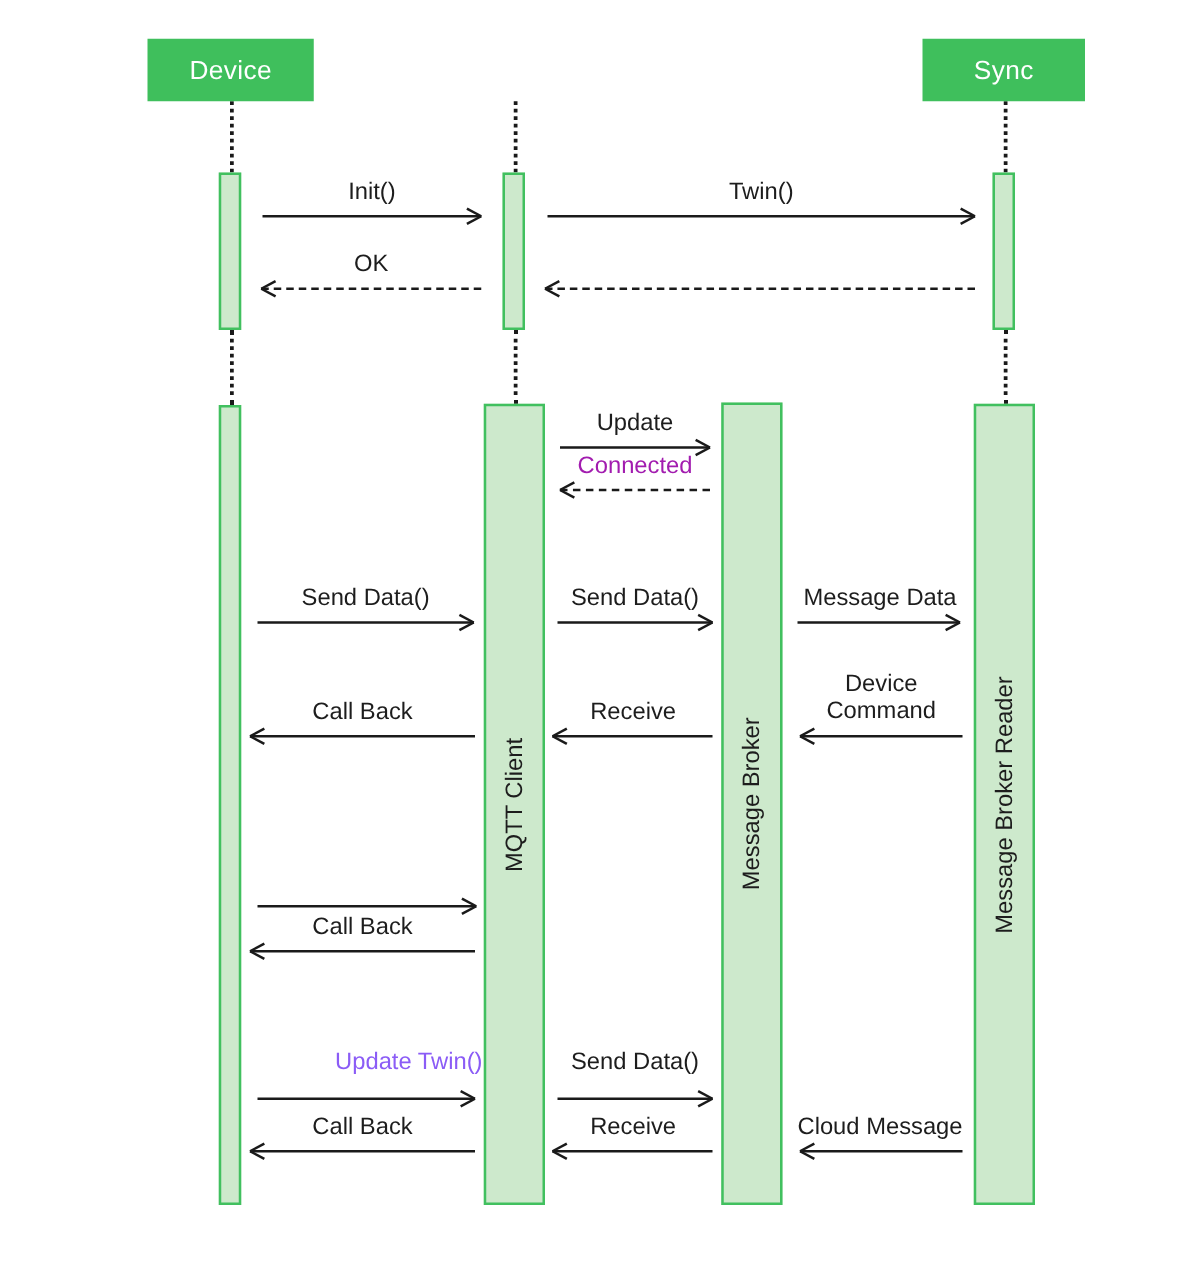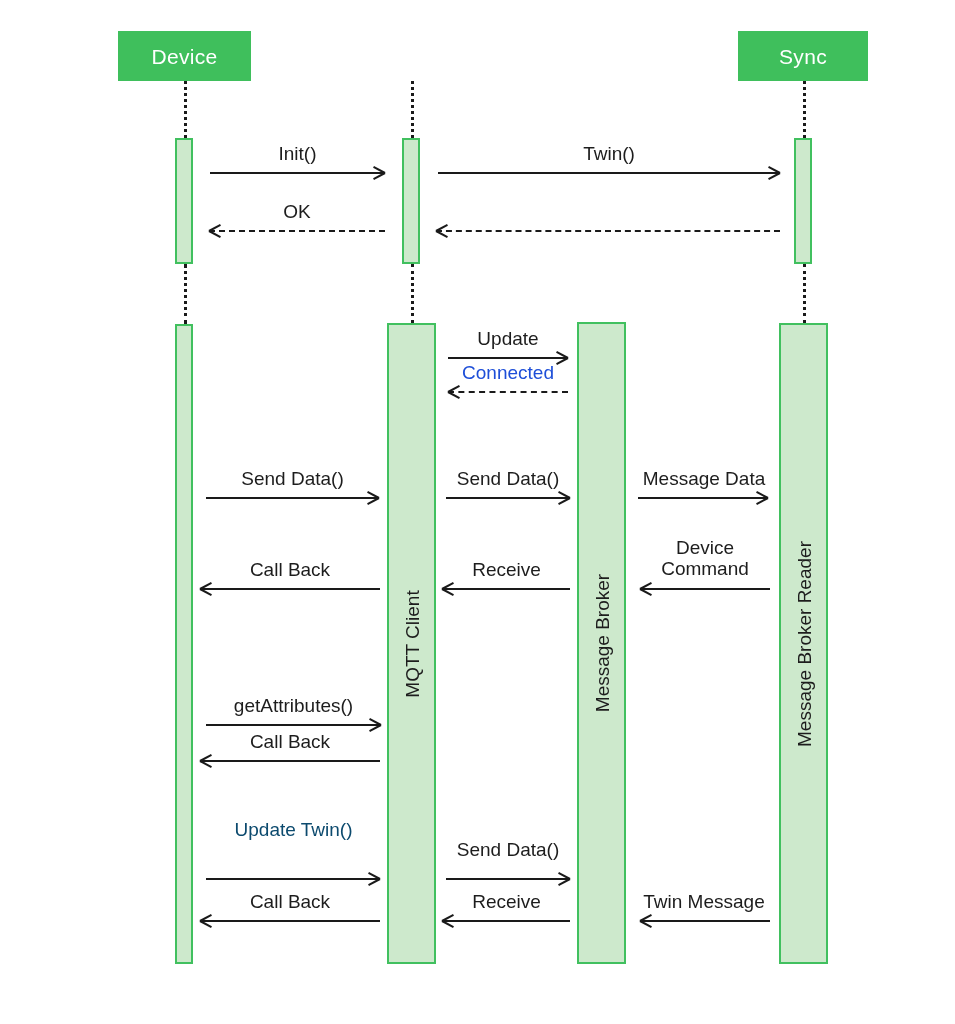--- a/index.html
+++ b/index.html
@@ -144,21 +144,21 @@
     <div class="msg-line dashed" style="left: 181px; top: 230px; width: 176px; border-top-color: rgb(26, 26, 26);"></div>
     <div class="arrowhead open-left" style="left: 181px; top: 230px; width: 13px;"></div>
     <div class="msg-label" style="left: 181px; top: 201px; width: 176px; color: rgb(29, 29, 29);">OK</div>
     <div class="msg-line dashed" style="left: 408px; top: 230px; width: 344px; border-top-color: rgb(26, 26, 26);"></div>
     <div class="arrowhead open-left" style="left: 408px; top: 230px; width: 13px;"></div>
     <div class="msg-line" style="left: 420px; top: 357px; width: 120px; border-top-color: rgb(26, 26, 26);"></div>
     <div class="arrowhead open-right" style="left: 527px; top: 357px; width: 13px;"></div>
     <div class="msg-label" style="left: 415px; top: 328px; width: 130px; color: rgb(29, 29, 29);">Update</div>
     <div class="msg-line dashed" style="left: 420px; top: 391px; width: 120px; border-top-color: rgb(26, 26, 26);"></div>
     <div class="arrowhead open-left" style="left: 420px; top: 391px; width: 13px;"></div>
-    <div class="msg-label" style="left: 413px; top: 362px; width: 134px; color: #1d4ed8;">Connected</div>
+    <div class="msg-label" style="left: 413px; top: 362px; width: 134px; color: #a21caf;">Connected</div>
     <div class="msg-line" style="left: 178px; top: 497px; width: 173px; border-top-color: rgb(26, 26, 26);"></div>
     <div class="arrowhead open-right" style="left: 338px; top: 497px; width: 13px;"></div>
     <div class="msg-label" style="left: 178px; top: 468px; width: 173px; color: rgb(29, 29, 29);">Send Data()</div>
     <div class="msg-line" style="left: 418px; top: 497px; width: 124px; border-top-color: rgb(26, 26, 26);"></div>
     <div class="arrowhead open-right" style="left: 529px; top: 497px; width: 13px;"></div>
     <div class="msg-label" style="left: 413px; top: 468px; width: 134px; color: rgb(29, 29, 29);">Send Data()</div>
     <div class="msg-line" style="left: 610px; top: 497px; width: 130px; border-top-color: rgb(26, 26, 26);"></div>
     <div class="arrowhead open-right" style="left: 727px; top: 497px; width: 13px;"></div>
     <div class="msg-label" style="left: 608px; top: 468px; width: 136px; color: rgb(29, 29, 29);">Message Data</div>
     <div class="msg-line" style="left: 172px; top: 588px; width: 180px; border-top-color: rgb(26, 26, 26);"></div>
@@ -166,32 +166,31 @@
     <div class="msg-label" style="left: 172px; top: 559px; width: 180px; color: rgb(29, 29, 29);">Call Back</div>
     <div class="msg-line" style="left: 414px; top: 588px; width: 128px; border-top-color: rgb(26, 26, 26);"></div>
     <div class="arrowhead open-left" style="left: 414px; top: 588px; width: 13px;"></div>
     <div class="msg-label" style="left: 412px; top: 559px; width: 133px; color: rgb(29, 29, 29);">Receive</div>
     <div class="msg-line" style="left: 612px; top: 588px; width: 130px; border-top-color: rgb(26, 26, 26);"></div>
     <div class="arrowhead open-left" style="left: 612px; top: 588px; width: 13px;"></div>
     <div class="msg-label" style="left: 608px; top: 537px; width: 138px; color: rgb(29, 29, 29);">Device
 Command</div>
     <div class="msg-line" style="left: 178px; top: 724px; width: 175px; border-top-color: rgb(26, 26, 26);"></div>
     <div class="arrowhead open-right" style="left: 340px; top: 724px; width: 13px;"></div>
-    <div class="msg-label" style="left: 173px; top: 695px; width: 185px; color: rgb(29, 29, 29);">getAttributes()</div>
     <div class="msg-line" style="left: 172px; top: 760px; width: 180px; border-top-color: rgb(26, 26, 26);"></div>
     <div class="arrowhead open-left" style="left: 172px; top: 760px; width: 13px;"></div>
     <div class="msg-label" style="left: 172px; top: 731px; width: 180px; color: rgb(29, 29, 29);">Call Back</div>
     <div class="msg-line" style="left: 178px; top: 878px; width: 174px; border-top-color: rgb(26, 26, 26);"></div>
     <div class="arrowhead open-right" style="left: 339px; top: 878px; width: 13px;"></div>
-    <div class="msg-label" style="left: 173px; top: 819px; width: 185px; color: #0c4a6e;">Update Twin()</div>
+    <div class="msg-label" style="left: 173px; top: 839px; width: 185px; color: #8b5cf6; text-align: right;">Update Twin()</div>
     <div class="msg-line" style="left: 418px; top: 878px; width: 124px; border-top-color: rgb(26, 26, 26);"></div>
     <div class="arrowhead open-right" style="left: 529px; top: 878px; width: 13px;"></div>
     <div class="msg-label" style="left: 413px; top: 839px; width: 134px; color: rgb(29, 29, 29);">Send Data()</div>
     <div class="msg-line" style="left: 172px; top: 920px; width: 180px; border-top-color: rgb(26, 26, 26);"></div>
     <div class="arrowhead open-left" style="left: 172px; top: 920px; width: 13px;"></div>
     <div class="msg-label" style="left: 172px; top: 891px; width: 180px; color: rgb(29, 29, 29);">Call Back</div>
     <div class="msg-line" style="left: 414px; top: 920px; width: 128px; border-top-color: rgb(26, 26, 26);"></div>
     <div class="arrowhead open-left" style="left: 414px; top: 920px; width: 13px;"></div>
     <div class="msg-label" style="left: 412px; top: 891px; width: 133px; color: rgb(29, 29, 29);">Receive</div>
     <div class="msg-line" style="left: 612px; top: 920px; width: 130px; border-top-color: rgb(26, 26, 26);"></div>
     <div class="arrowhead open-left" style="left: 612px; top: 920px; width: 13px;"></div>
-    <div class="msg-label" style="left: 606px; top: 891px; width: 140px; color: rgb(29, 29, 29);">Twin Message</div>
+    <div class="msg-label" style="left: 606px; top: 891px; width: 140px; color: rgb(29, 29, 29);">Cloud Message</div>
   </div>
 
 </body></html>

